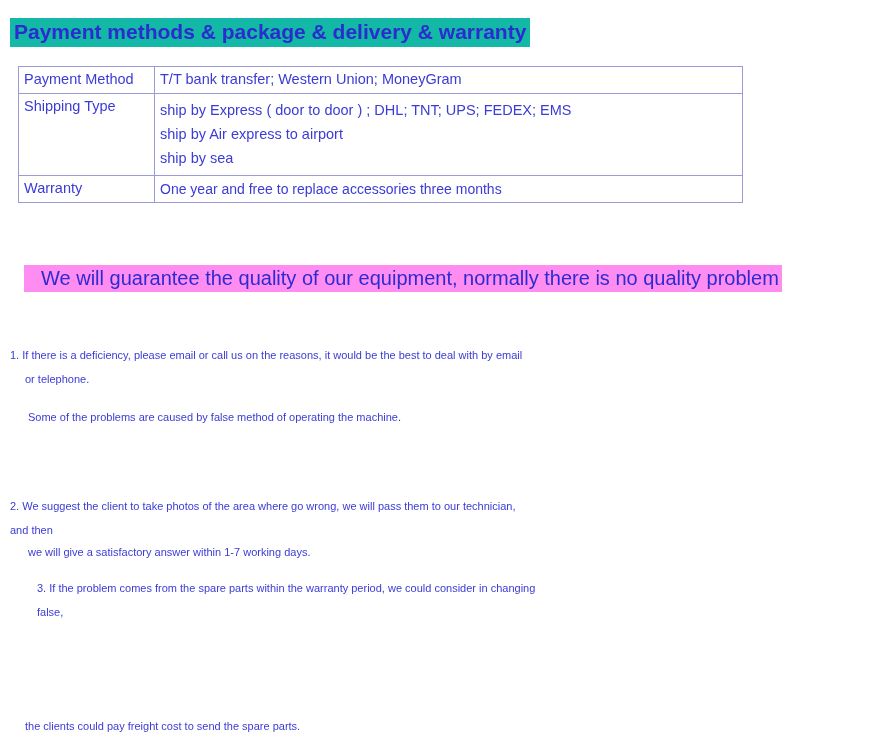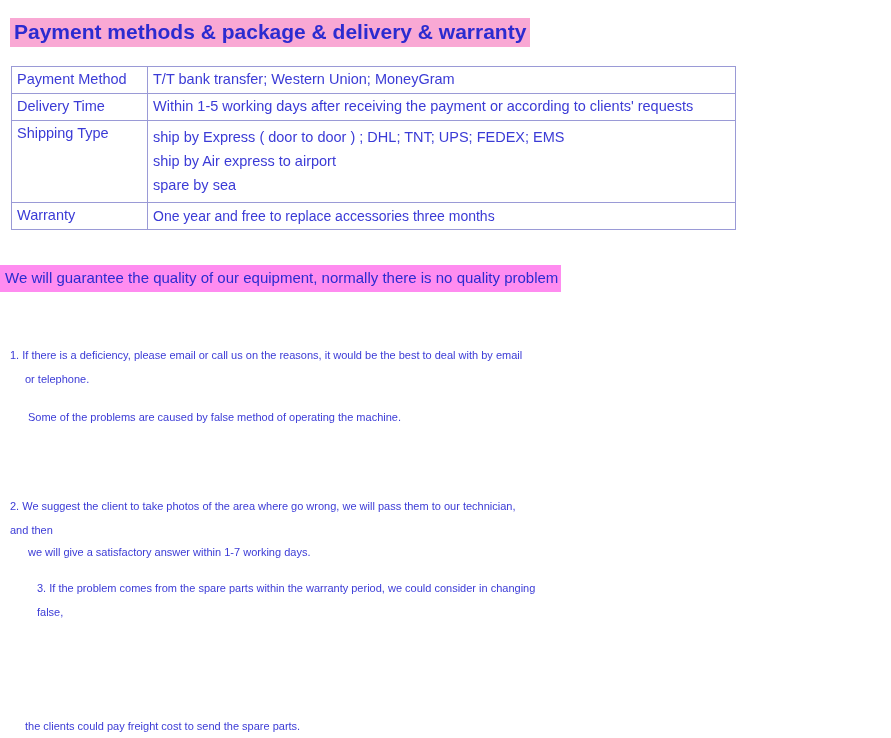--- a/index.html
+++ b/index.html
@@ -21,33 +21,33 @@
     height: 738px;
     box-sizing: border-box;
     padding: 0;
   }
 
   
   .main-heading {
     position: absolute;
     left: 10px;
     top: 18px;
-    background: #f9a8d4;
+    background: #14b8a6;
     color: #2b2bd0;
     font-size: 21px;
     font-weight: bold;
     line-height: 26px;
     padding: 1px 4px 2px 4px;
     white-space: nowrap;
   }
 
   
   .info-table {
     position: absolute;
-    left: 11px;
+    left: 18px;
     top: 66px;
     width: 725px;
     border-collapse: collapse;
     table-layout: fixed;
     padding-left: 12px;
   }
   .info-table td {
     border: 1px solid #9a9ad6;
     vertical-align: top;
     color: #3b3bd6;
@@ -67,27 +67,27 @@
     padding-top: 6px;
   }
   .cell-warranty-label {
     font-size: 14.5px;
     margin-top: 40px;
   }
 
   
   .sub-heading {
     position: absolute;
-    left: 0;
+    left: 24px;
     top: 265px;
     background: #ff8cf0;
     color: #2b2bd0;
-    font-size: 15px;
+    font-size: 20px;
     line-height: 24px;
-    padding: 1px 3px 2px 5px;
+    padding: 1px 3px 2px 17px;
     white-space: nowrap;
   }
 
   
   .body-block {
     position: absolute;
     left: 10px;
     width: 862px;
     font-size: 11px;
     line-height: 24px;
@@ -109,29 +109,25 @@
 
   <div class="main-heading">Payment methods &amp; package &amp; delivery &amp; warranty</div>
 
   <table class="info-table">
     <tbody>
       <tr>
         <td class="label">Payment Method</td>
         <td>T/T bank transfer; Western Union;  MoneyGram</td>
       </tr>
       <tr>
-        <td class="label">Delivery Time</td>
-        <td>Within 1-5 working days after receiving the payment or according to clients' requests</td>
-      </tr>
-      <tr>
         <td class="label">Shipping Type</td>
         <td class="value-multiline">
           <div>ship by Express ( door to door ) ; DHL; TNT; UPS; FEDEX; EMS</div>
           <div>ship by Air express to airport</div>
-          <div>spare by sea</div>
+          <div>ship by sea</div>
         </td>
       </tr>
       <tr>
         <td class="label cell-warranty-label">Warranty</td>
         <td class="small-text">One year and free to replace accessories three months</td>
       </tr>
     </tbody>
   </table>
 
   <div class="sub-heading">We will guarantee the quality of our equipment, normally there is no quality problem</div>

